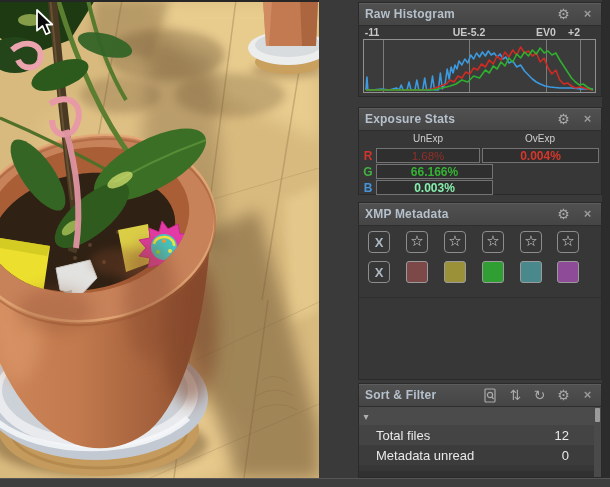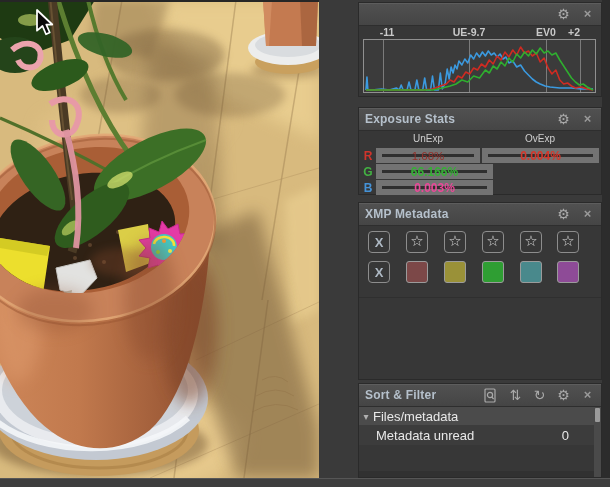--- a/index.html
+++ b/index.html
@@ -28,26 +28,26 @@
   .hist-labels{position:absolute;left:0;top:0;width:100%;height:13px;}
   .hist-labels span{position:absolute;top:0;transform:translateX(-50%);font-size:10.5px;font-weight:bold;color:#c9c9c9;}
   .hist-plot{position:absolute;left:4px;right:5px;top:13px;bottom:3px;background:#3b3b3b;border:1px solid #909090;}
   .gridline{position:absolute;top:0;bottom:0;width:1px;background:#878787;opacity:.85;}
   .hist-plot svg{position:absolute;left:0;top:0;width:100%;height:100%;}
   
   .exp-colhdr{position:relative;height:15px;margin-top:2px;}
   .exp-colhdr span{position:absolute;transform:translateX(-50%);font-size:10px;color:#cfcfcf;}
   .exp-row{display:flex;align-items:stretch;height:15px;margin:0 1px 1px 1px;}
   .exp-ch{width:16px;display:flex;align-items:center;justify-content:center;font-size:12px;font-weight:bold;}
-  .exp-cell{background:#2f2f2f;border:6px solid #737373;box-sizing:border-box;display:flex;align-items:center;justify-content:center;font-size:11.5px;}
+  .exp-cell{background:#2f2f2f;border:1px solid #737373;box-sizing:border-box;display:flex;align-items:center;justify-content:center;font-size:11.5px;}
   .exp-cell.c1{width:104px;margin-right:2px;}
   .exp-cell.c2{width:117px;font-weight:bold;font-size:12px;}
   .row-r .exp-ch{color:#d0342c;} .row-r .c1{color:#92302a;} .row-r .c2{color:#d5372b;}
   .row-g .exp-ch{color:#43b143;} .row-g .c1{color:#52a349;} .row-g .c2{color:#35b135;}
-  .row-b .exp-ch{color:#4593d8;} .row-b .c1{color:#5598d2;} .row-b .c2{color:#ec4899;}
+  .row-b .exp-ch{color:#4593d8;} .row-b .c1{color:#5598d2;} .row-b .c2{color:#86efac;}
   
   .xmp-btn{position:absolute;width:22px;height:22px;border:1px solid #8d8d8d;border-radius:4px;box-sizing:border-box;
       display:flex;align-items:center;justify-content:center;color:#aeb9c4;font-size:13px;font-weight:bold;background:transparent;}
   .xmp-star{color:#d9d9d9;font-size:15px;font-weight:normal;padding-bottom:2px;}
   .xmp-swatch{position:absolute;width:22px;height:22px;border:1px solid #9b9b9b;border-radius:3px;box-sizing:border-box;}
   .xmp-divider{position:absolute;left:0;right:0;top:71px;height:1px;background:#2f2f2f;}
   
   .tree{position:absolute;left:0;top:0;right:7px;}
   .tree-group{height:18px;background:#4b4b4b;display:flex;align-items:center;font-size:13px;color:#e9e9e9;}
   .tree-group .tri{width:14px;text-align:center;color:#b0b0b0;font-size:10px;}
@@ -200,29 +200,30 @@
         <path d="M0,0 L0,16.5 L4.4,12.8 L7.2,19.4 L10.2,18 L7.4,11.6 L12.2,11.6 Z" fill="#0a0a0a" stroke="#ffffff" stroke-width="1.4" stroke-linejoin="round"></path>
       </g>
     </svg>
   </div>
 
   <div class="right-strip"></div>
   <div class="bottom-bar"></div>
 
   <div class="panel" id="panel-hist">
     <div class="panel-header">
+      <span class="panel-title">Raw Histogram</span>
       <span class="hdr-icons">
         <span class="hdr-icon">⚙</span>
         <span class="hdr-icon close-icon">×</span>
       </span>
     </div>
     <div class="panel-body">
       <div class="hist-labels">
-        <span style="left:28px">-11</span>
-        <span style="left:110px">UE-9.7</span>
+        <span style="left:13px">-11</span>
+        <span style="left:110px">UE-5.2</span>
         <span style="left:187px">EV0</span>
         <span style="left:215px">+2</span>
       </div>
       <div class="hist-plot">
         <div class="gridline" style="left:19px"></div>
         <div class="gridline" style="left:105px"></div>
         <div class="gridline" style="left:182px"></div>
         <div class="gridline" style="left:216px"></div>
         <svg id="hist-curves" viewBox="0 0 236 52" preserveAspectRatio="none">
             <polyline points="2,50 3,37 4,50 8,50 18,49 26,50 33,48 36,50 38,45 40,50 44,50 46,42 48,50 52,50 54,40 56,50 60,50 62,38 64,50 68,50 70,36 72,50 76,50 78,33 80,49 83,43 85,29 87,39 89,27 91,33 93,25 95,29 97,21 100,25 103,19 106,23 109,15 112,19 115,13 118,17 121,12 124,16 127,11 130,15 133,13 136,17 139,14 142,19 145,17 148,23 152,21 156,27 160,25 164,31 168,35 172,39 176,42 180,44 185,46 190,47 200,48 212,48 222,49 234,49" fill="none" stroke="#3b9ae0" stroke-width="1.6" stroke-linejoin="round"></polyline>
@@ -312,21 +313,24 @@
         <span class="hdr-icon">⇅</span>
         <span class="hdr-icon">↻</span>
         <span class="hdr-icon">⚙</span>
         <span class="hdr-icon close-icon">×</span>
       </span>
     </div>
     <div class="panel-body">
       <div class="tree">
         <div class="tree-group">
           <span class="tri">▾</span>
-          <span>Files/metadata</span>
+        </div>
+        <div class="tree-row alt1">
+          <span>Total files</span>
+          <span class="tree-val">12</span>
         </div>
         <div class="tree-row alt2">
           <span>Metadata unread</span>
           <span class="tree-val">0</span>
         </div>
       </div>
       <div class="vscroll">
           <div class="thumb"></div>
         </div>
       <div class="hstrip"></div>

